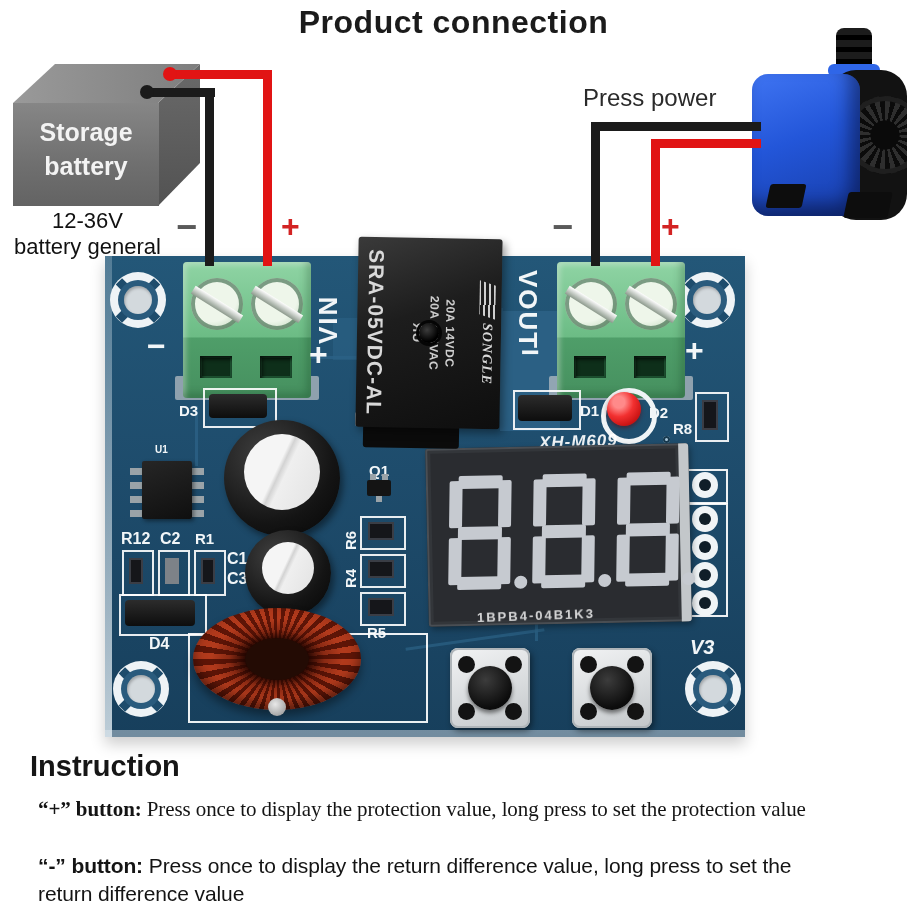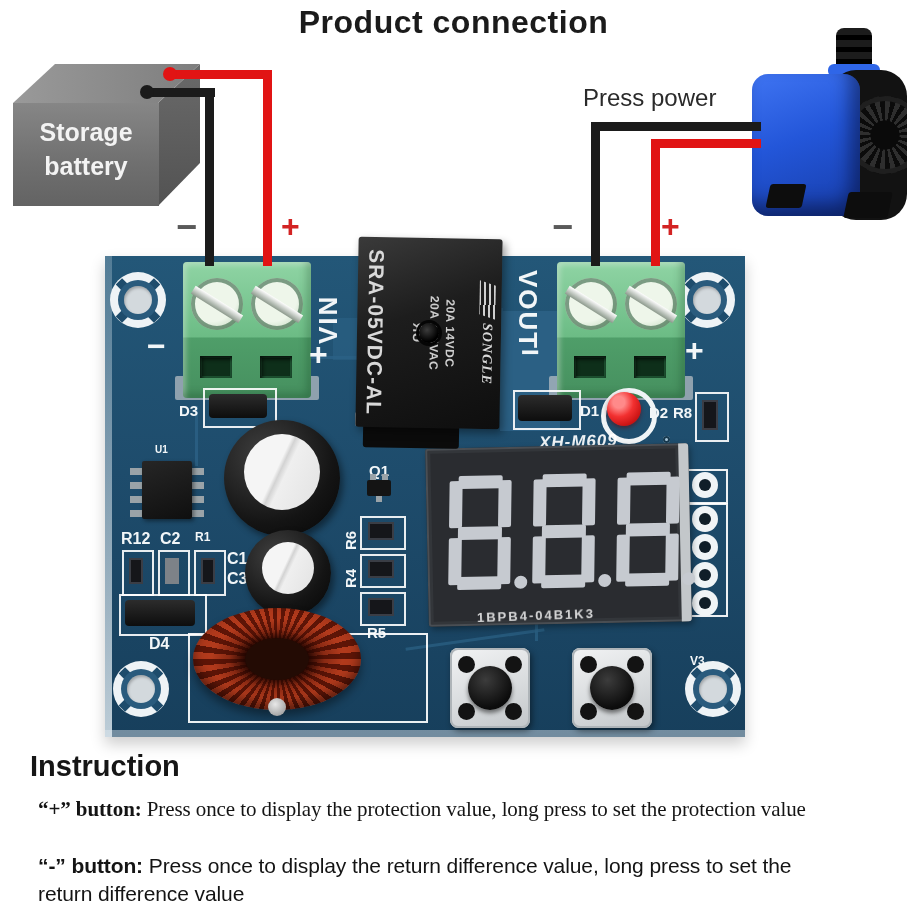--- a/index.html
+++ b/index.html
@@ -169,20 +169,24 @@
     <div class="side"></div>
     <div class="top"></div>
     <div class="front"></div>
     <div class="blabel">
       <div>Storage</div>
       <div>battery</div>
     </div>
   </div>
 
   <div class="abs title">Product connection</div>
+  <div class="abs batt-cap">
+    <div>12-36V</div>
+    <div>battery general</div>
+  </div>
 
   <div class="dot" style="left:140px;top:85px;background:#1b1b1b;"></div>
   <div class="wire black" style="left:145px;top:88px;width:70px;height:9px;"></div>
   <div class="wire black" style="left:205px;top:88px;width:9px;height:178px;"></div>
   <div class="dot" style="left:163px;top:67px;background:#e11414;"></div>
   <div class="wire red" style="left:168px;top:70px;width:104px;height:9px;"></div>
   <div class="wire red" style="left:263px;top:70px;width:9px;height:196px;"></div>
   <div class="pol" style="left:176px;top:206px;font-size:36px;color:#5a5a5a;">−</div>
   <div class="pol" style="left:281px;top:208px;font-size:32px;color:#d32323;">+</div>
 
@@ -297,38 +301,38 @@
     <div class="brk" style="left:98px;top:132px;width:70px;height:36px;"></div>
     <div class="diode" style="left:104px;top:138px;width:58px;height:24px;"></div>
     <div class="silk" style="left:74px;top:146px;font-size:15px;">D3</div>
 
     <div class="brk" style="left:408px;top:134px;width:64px;height:36px;"></div>
     <div class="diode" style="left:413px;top:139px;width:54px;height:26px;"></div>
     <div class="silk" style="left:475px;top:146px;font-size:15px;">D1</div>
     <div class="led-base" style="left:496px;top:132px;"></div>
     <div class="led" style="left:502px;top:136px;"></div>
     <div class="silk" style="left:544px;top:148px;font-size:15px;">D2</div>
-    <div class="silk" style="left:568px;top:148px;font-size:15px;">R8</div>
+    <div class="silk" style="left:568px;top:164px;font-size:15px;">R8</div>
     <div class="brk" style="left:590px;top:136px;width:30px;height:46px;"></div>
     <div class="smdbody" style="left:597px;top:144px;width:16px;height:30px;"></div>
 
     <div class="silk" style="left:50px;top:188px;font-size:10px;">U1</div>
     <div class="pin" style="left:25px;top:212px;width:12px;height:7px;"></div>
     <div class="pin" style="left:25px;top:226px;width:12px;height:7px;"></div>
     <div class="pin" style="left:25px;top:240px;width:12px;height:7px;"></div>
     <div class="pin" style="left:25px;top:254px;width:12px;height:7px;"></div>
     <div class="pin" style="left:87px;top:212px;width:12px;height:7px;"></div>
     <div class="pin" style="left:87px;top:226px;width:12px;height:7px;"></div>
     <div class="pin" style="left:87px;top:240px;width:12px;height:7px;"></div>
     <div class="pin" style="left:87px;top:254px;width:12px;height:7px;"></div>
     <div class="ic" style="left:37px;top:205px;width:50px;height:58px;"></div>
 
     <div class="silk" style="left:16px;top:274px;font-size:16px;">R12</div>
     <div class="silk" style="left:55px;top:274px;font-size:16px;">C2</div>
-    <div class="silk" style="left:90px;top:274px;font-size:12px;">R1</div>
+    <div class="silk" style="left:90px;top:274px;font-size:15px;">R1</div>
     <div class="brk" style="left:17px;top:294px;width:28px;height:42px;"></div>
     <div class="smdbody" style="left:24px;top:302px;width:14px;height:26px;"></div>
     <div class="brk" style="left:53px;top:294px;width:28px;height:42px;"></div>
     <div class="smdbody" style="left:60px;top:302px;width:14px;height:26px;box-shadow:none;background:#7d8288;"></div>
     <div class="brk" style="left:89px;top:294px;width:28px;height:42px;"></div>
     <div class="smdbody" style="left:96px;top:302px;width:14px;height:26px;"></div>
 
     <div class="cap" style="left:119px;top:164px;width:116px;height:116px;">
       <div class="captop" style="left:20px;top:14px;width:76px;height:76px;"></div>
     </div>
@@ -417,21 +421,21 @@
       <div class="plunger"></div>
     </div>
     <div class="tact" style="left:467px;top:392px;">
       <div class="cnr" style="left:8px;top:8px;"></div>
       <div class="cnr" style="right:8px;top:8px;"></div>
       <div class="cnr" style="left:8px;bottom:8px;"></div>
       <div class="cnr" style="right:8px;bottom:8px;"></div>
       <div class="plunger"></div>
     </div>
 
-    <div class="silk" style="left:585px;top:398px;font-size:12px;">V3</div>
+    <div class="silk" style="left:585px;top:380px;font-size:20px;font-style:italic;">V3</div>
   </div>
 
   <div class="abs instr-h">Instruction</div>
   <div class="abs instr-p" style="top:796px;font-family:Liberation Serif, serif;">
     <b>“+” button:</b><span> Press once to display the protection value, long press to set the protection value</span>
   </div>
   <div class="abs instr-p" style="top:852px;">
     <b>“-” button:</b><span> Press once to display the return difference value, long press to set the return difference value</span>
   </div>
 

